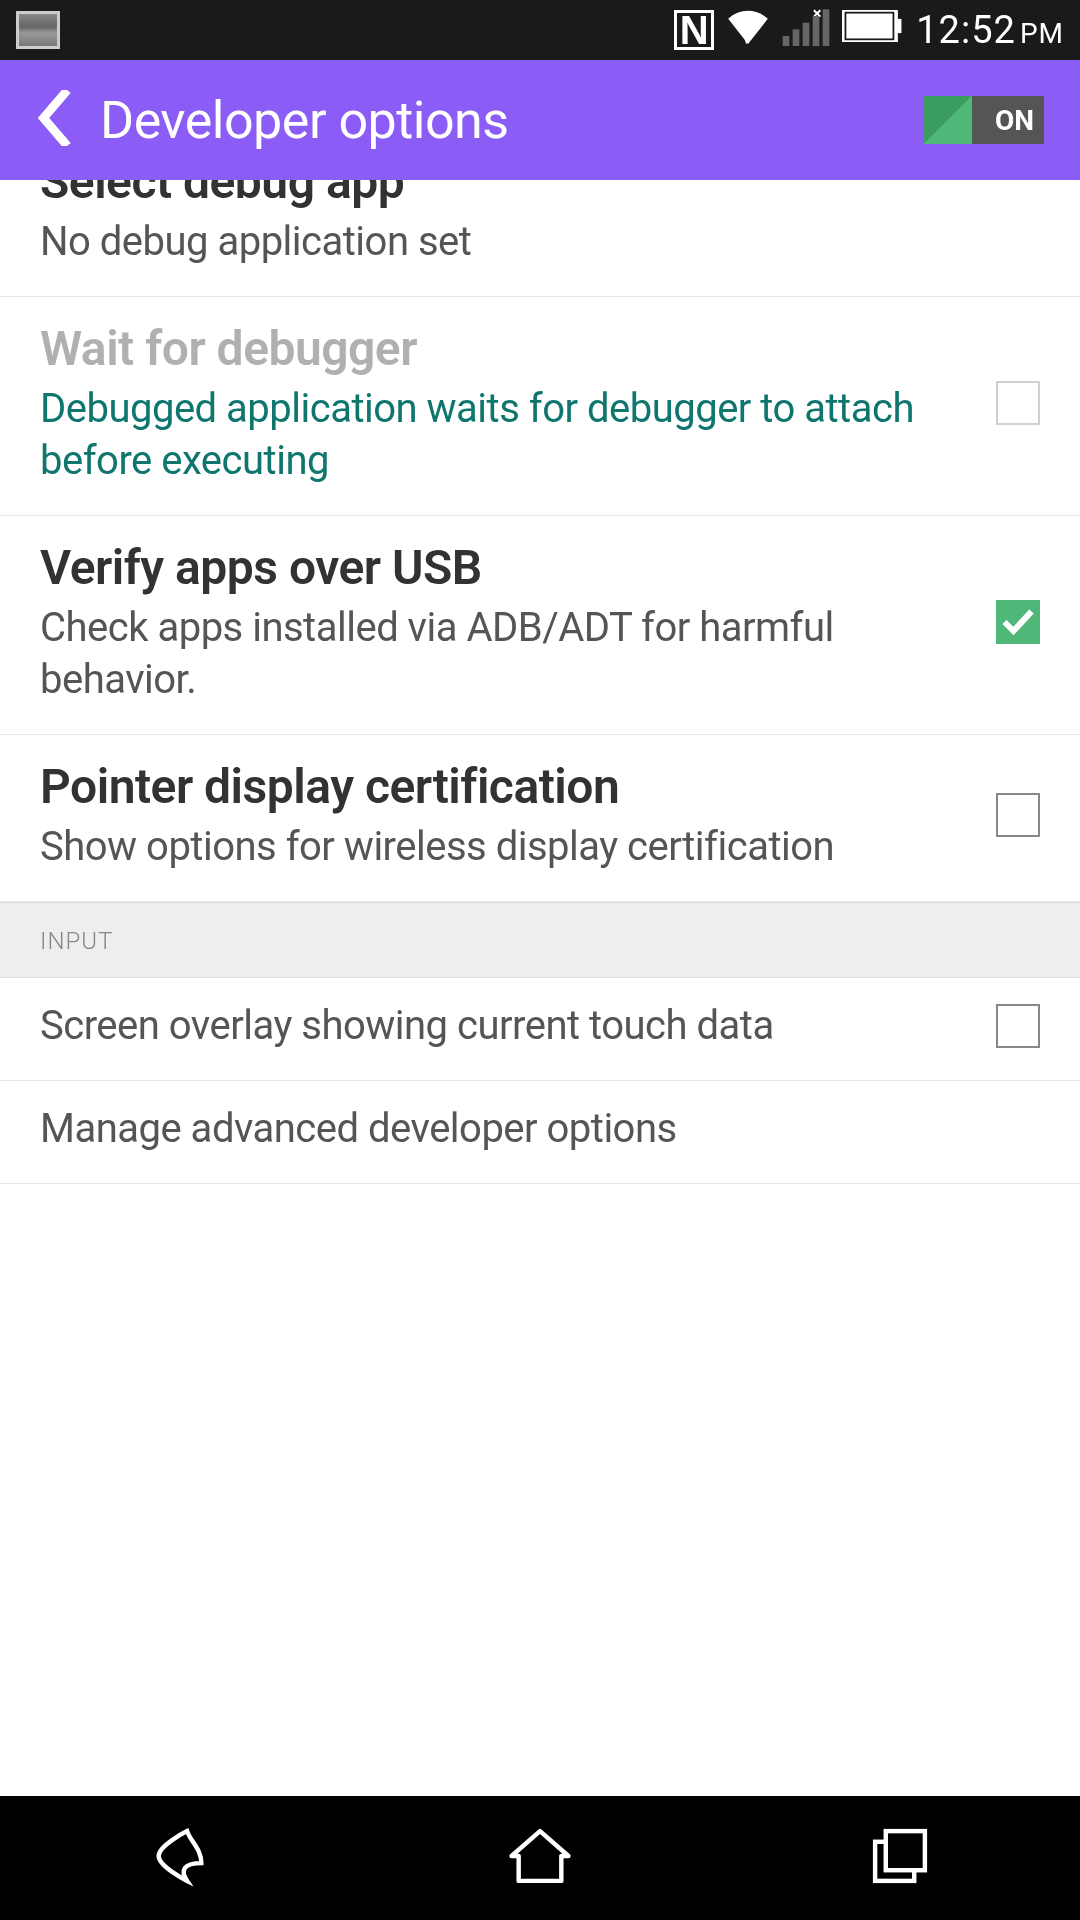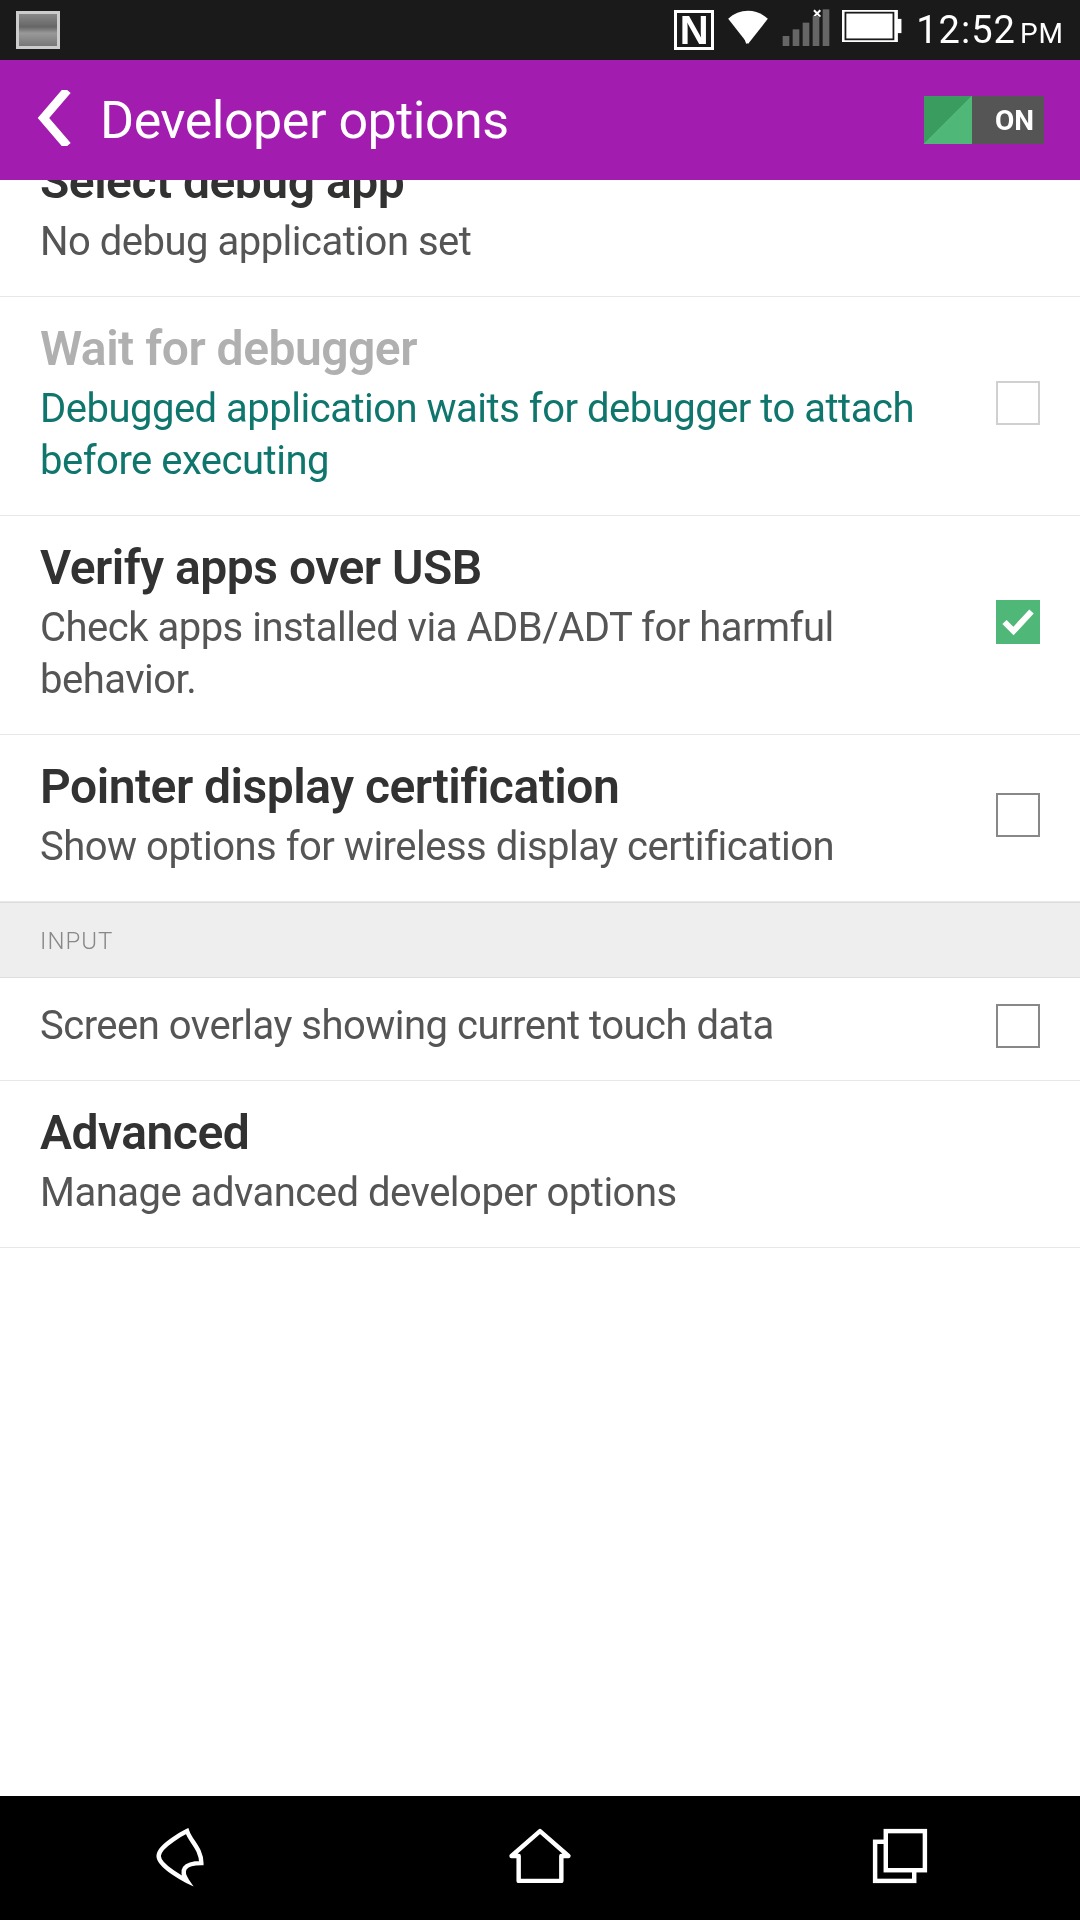--- a/index.html
+++ b/index.html
@@ -60,21 +60,21 @@
   justify-content: center;
   font-family: sans-serif;
 }
 .wifi-icon svg { width: 44px; height: 36px; }
 .signal-icon svg { width: 48px; height: 40px; }
 .battery-icon svg { width: 62px; height: 32px; }
 
 
 .action-bar {
   height: 120px;
-  background: #a21caf;
+  background: #8b5cf6;
   display: flex;
   align-items: center;
   justify-content: space-between;
   padding: 0 36px;
   color: #fff;
 }
 .action-left {
   display: flex;
   align-items: center;
   gap: 28px;
@@ -296,21 +296,20 @@
 
   <div class="setting-item">
     <div class="setting-text">
       <div class="setting-subtitle">Screen overlay showing current touch data</div>
     </div>
     <div class="checkbox"></div>
   </div>
 
   <div class="setting-item">
     <div class="setting-text">
-      <div class="setting-title">Advanced</div>
       <div class="setting-subtitle">Manage advanced developer options</div>
     </div>
   </div>
 
 </div>
 
 <div class="nav-bar">
   <div class="nav-button">
     <svg viewBox="0 0 40 36">
         <path d="M24 4 C24 4 8 12 8 18 C8 24 24 32 24 32 C20 26 22 22 32 22 C32 14 26 10 24 4 Z" stroke="#fff" stroke-width="2.5" fill="none"></path>

